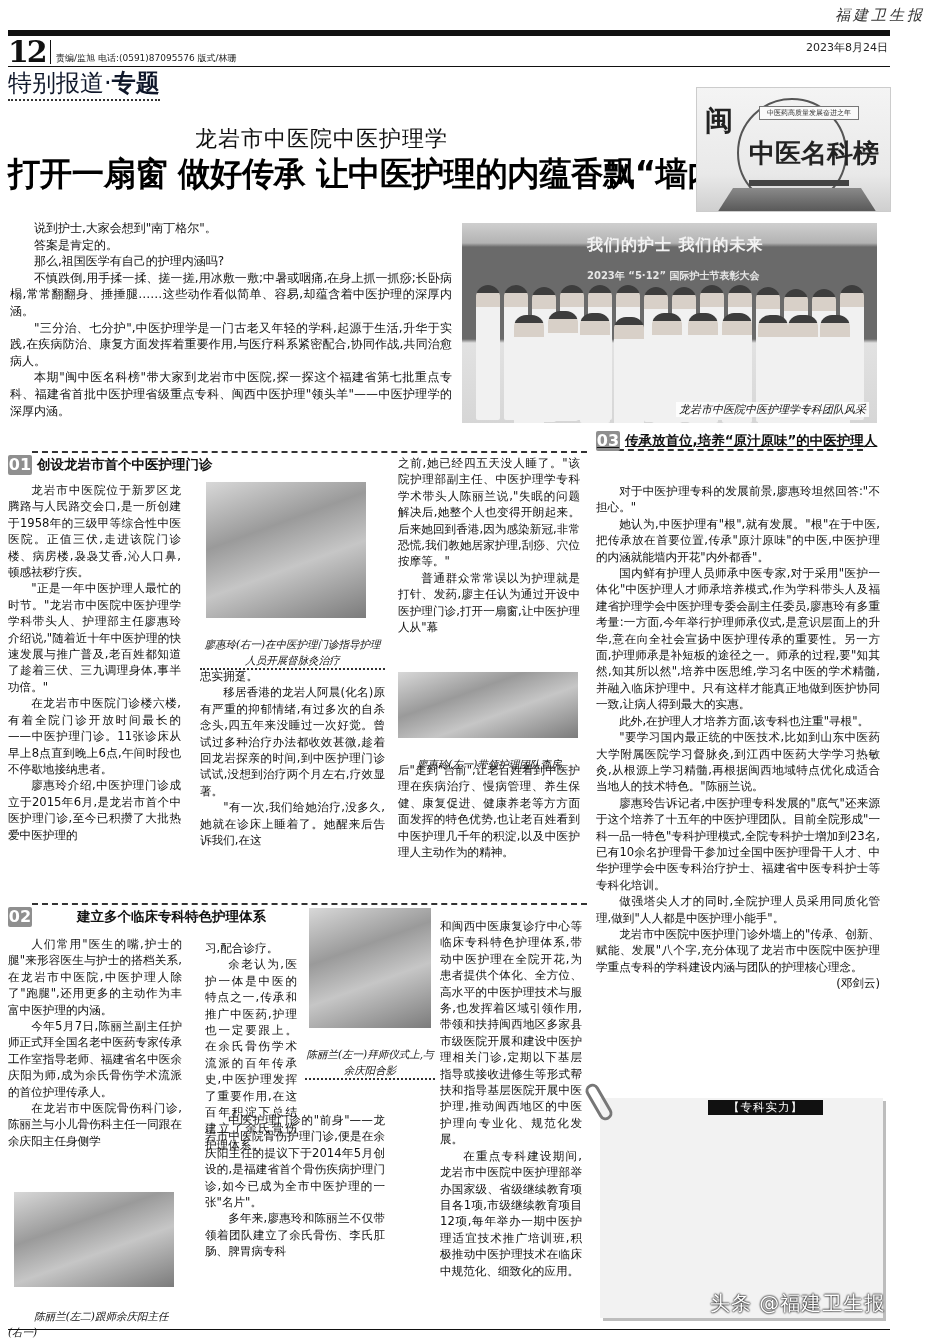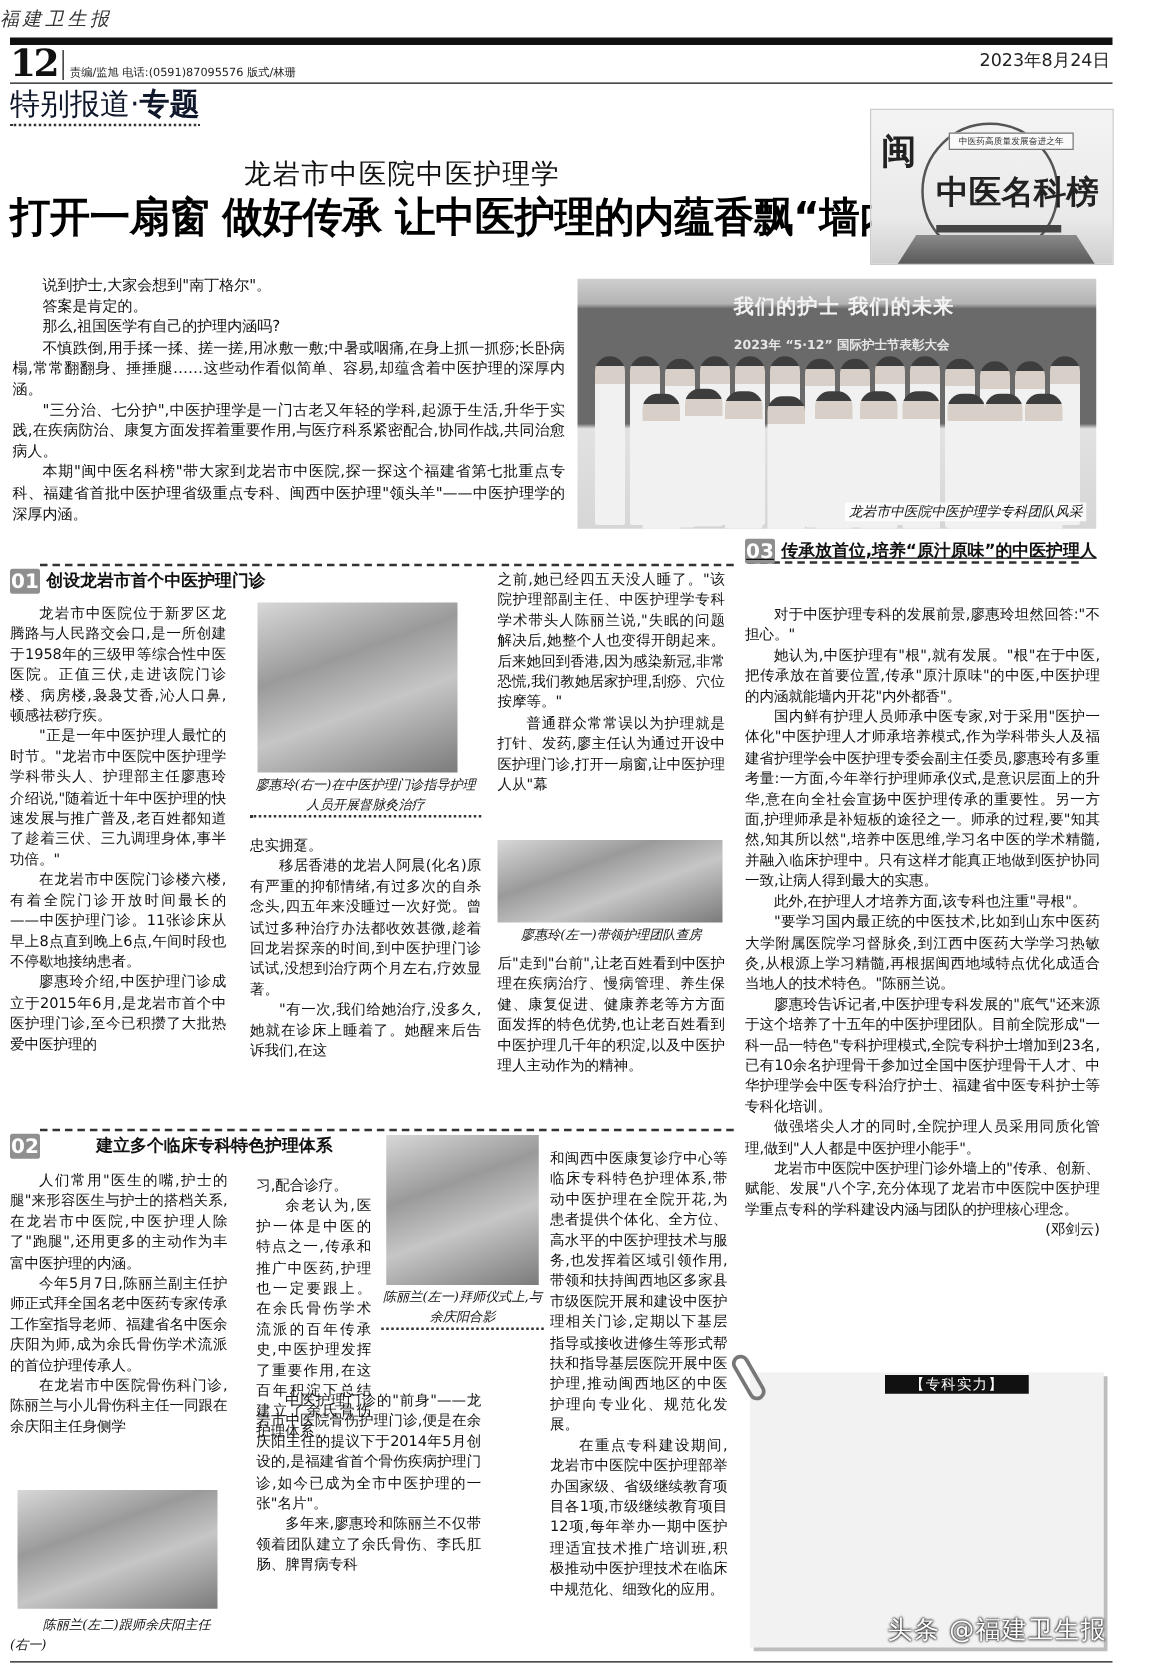--- a/index.html
+++ b/index.html
@@ -1,26 +1,26 @@
 <!DOCTYPE html>
 <html><head>
 <meta charset="utf-8">
 <style>
   * { box-sizing: border-box; margin: 0; padding: 0; }
   html, body { width: 925px; height: 1338px; background: #ffffff; overflow: hidden; }
   body { position: relative; font-family: "DejaVu Sans", sans-serif; color: #111; }
   .abs { position: absolute; }
 
   
-  .paper-name { left: 0; width: 925px; top: 6px; text-align: left; font-family: Liberation Mono, monospace; font-size: 15px; color: #333; letter-spacing: 3px; font-style: italic; }
+  .paper-name { left: 0; width: 925px; top: 6px; text-align: right; font-family: Liberation Mono, monospace; font-size: 15px; color: #333; letter-spacing: 3px; font-style: italic; }
   .top-rule { left: 8px; top: 30px; width: 882px; height: 6px; background: #111; }
   .page-num { left: 8px; top: 37px; font-family: "DejaVu Serif", serif; font-weight: bold; font-size: 30px; line-height: 30px; letter-spacing: -2px; }
   .page-num-sep { left: 50px; top: 40px; width: 1px; height: 24px; background: #111; }
   .editor-line { left: 56px; top: 52px; font-size: 9px; color: #222; }
-  .issue-date { right: 37px; top: 40px; font-size: 14px; color: #222; }
+  .issue-date { right: 37px; top: 40px; font-size: 11px; color: #222; }
   .sub-rule { left: 8px; top: 66px; width: 882px; height: 1px; background: #111; }
   .section-label { left: 8px; top: 68px; font-size: 24px; line-height: 30px; color: #0f172a; border-bottom: 2px dotted #333; padding-bottom: 1px; }
   .section-label b { font-weight: 900; }
 
   
   .kicker { left: 195px; top: 124px; font-family: "DejaVu Sans", sans-serif; font-size: 22px; color: #111; letter-spacing: 1px; }
   .headline { left: 8px; top: 152px; font-size: 33px; font-weight: 900; letter-spacing: -0.5px; color: #000; transform: scaleX(0.98); transform-origin: left; }
   .logo-box { left: 696px; top: 87px; width: 195px; height: 125px; border: 1px solid #ccc; background: linear-gradient(180deg,#f4f4f4,#e9e9e9 70%,#cfcfcf); overflow: hidden; }
   .logo-circle { left: 40px; top: 10px; width: 110px; height: 110px; border: 2px solid #555; border-radius: 50%; }
   .logo-big { left: 8px; top: 14px; font-family: "DejaVu Serif", serif; font-size: 28px; font-weight: bold; color: #222; letter-spacing: 0; }
@@ -41,21 +41,21 @@
   .banner-title { left: 125px; top: 12px; color: #f2f2f2; font-size: 16px; font-weight: bold; letter-spacing: 1px; }
   .banner-sub { left: 125px; top: 46px; color: #e6e6e6; font-size: 10px; font-weight: bold; }
   .nurse { position: absolute; width: 24px; border-radius: 12px 12px 2px 2px; background: linear-gradient(180deg,#3d3d3d 0 8px,#d8d0c8 8px 22px,#f1f1f1 22px); }
   .photo-cap-main { right: 8px; bottom: 6px; font-family: "DejaVu Serif", serif; font-size: 11px; color: #111; background: rgba(255,255,255,.85); padding: 0 3px; font-style: italic; }
 
   
   .sec-head { font-size: 13.5px; font-weight: bold; color: #111; display: flex; align-items: center; }
   .sec-num { width: 24px; height: 20px; background: #8f8f8f; color: #fff; font-weight: 900; font-size: 16px; text-align: center; line-height: 20px; margin-right: 5px; border-radius: 2px; }
   .dash-rule { border-top: 2px dashed #333; height: 0; }
 
-  .caption { font-family: "DejaVu Serif", serif; font-style: italic; font-size: 10.5px; line-height: 16px; color: #111; text-align: center; }
+  .caption { font-family: "DejaVu Serif", serif; font-style: italic; font-size: 10.5px; line-height: 16px; color: #111; text-align: center; margin-top: 16px; }
   .cap-rule { border-bottom: 2px dotted #333; }
 
   
   .spec-box { left: 600px; top: 1098px; width: 283px; height: 220px; background: #f2f2f2; box-shadow: 3px 3px 0 #bdbdbd; padding: 28px 8px 6px 8px; }
   .spec-tag { left: 108px; top: 2px; background: #111; color: #fff; font-size: 11.5px; padding: 0 20px; line-height: 15px; letter-spacing: 1px; }
   .clip { left: -8px; top: -16px; width: 14px; height: 40px; border: 3px solid #777; border-radius: 7px; transform: rotate(-30deg); }
   .spec-box .txt { font-family: "DejaVu Serif", serif; font-size: 11.2px; line-height: 16.2px; letter-spacing: 0.8px; }
 
   .bottom-rule { left: 8px; top: 1329px; width: 882px; height: 1px; background: #111; }
   .watermark { left: 710px; top: 1290px; font-size: 20px; color: #fff; text-shadow: 0 0 2px #000, 0 0 2px #000; letter-spacing: 1px; }

